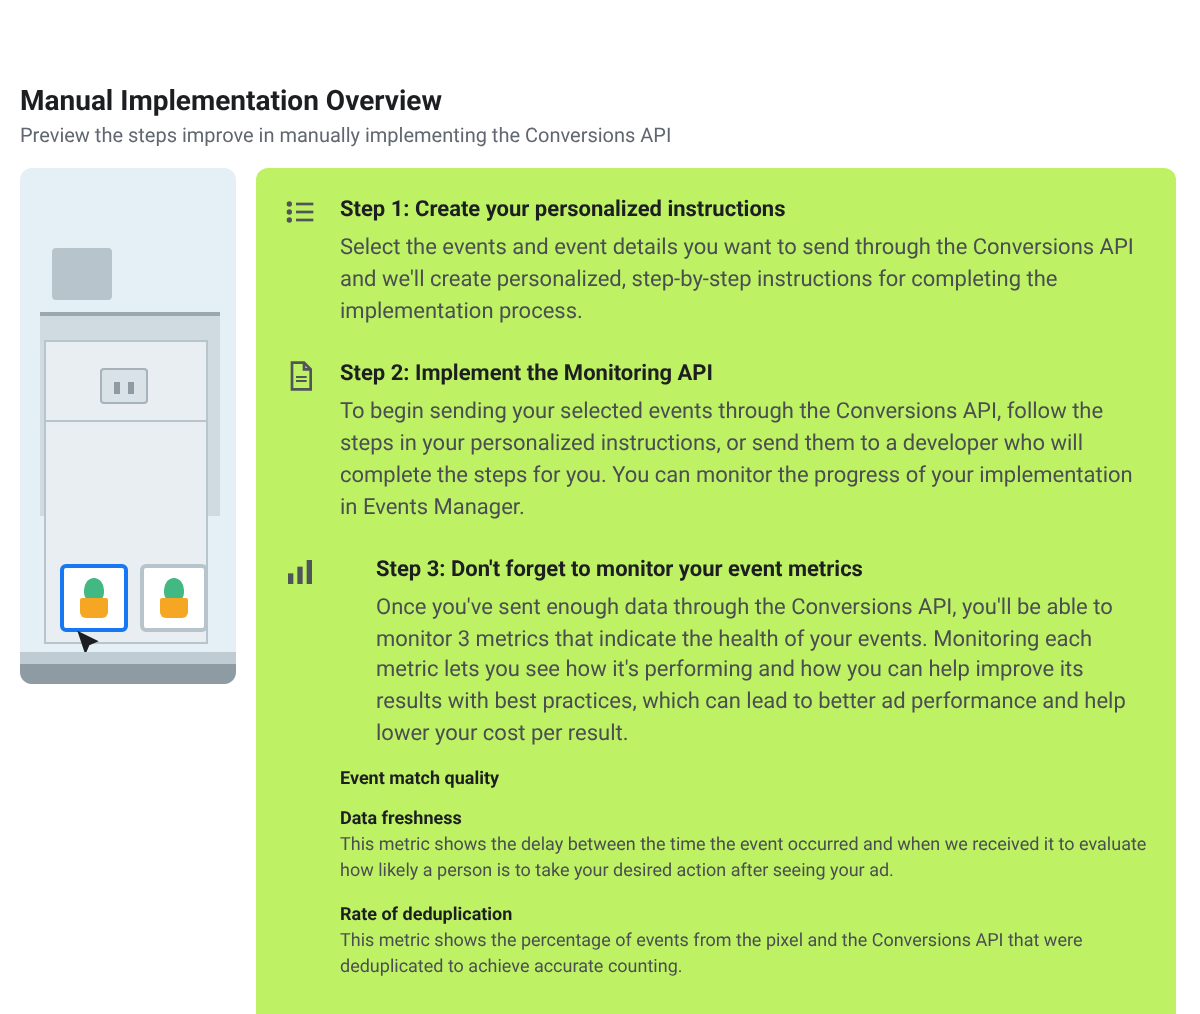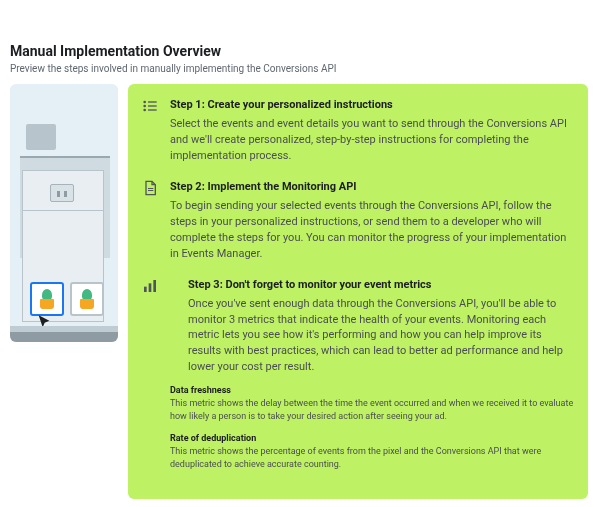--- a/index.html
+++ b/index.html
@@ -258,21 +258,21 @@
       color: #1877f2;
       text-decoration: none;
     }
   </style>
 </head>
 <body>
 
 <div class="page-wrapper">
   <div class="header-area">
     <div class="page-title">Manual Implementation Overview</div>
-    <div class="page-subtitle">Preview the steps involved in manually implementing the Conversions API</div>
+    <div class="page-subtitle">Preview the steps improve in manually implementing the Conversions API</div>
   </div>
 
   <div class="content-wrap">
     <div class="illustration-col">
       <div class="illustration-box">
         <div class="illus-box-top"></div>
         <div class="illus-shelf"></div>
         <div class="illus-shelf-back"></div>
         <div class="illus-cabinet"></div>
         <div class="illus-cabinet-line"></div>
@@ -343,20 +343,21 @@
               <rect x="17" y="3" width="4" height="18"></rect>
             </svg>
         </div>
         <div class="step-text-col">
           <div class="step-title">Step 3: Don't forget to monitor your event metrics</div>
           <div class="step-desc">Once you've sent enough data through the Conversions API, you'll be able to monitor 3 metrics that indicate the health of your events. Monitoring each metric lets you see how it's performing and how you can help improve its results with best practices, which can lead to better ad performance and help lower your cost per result.</div>
         </div>
       </div>
 
       <div class="metric-block">
+        <div class="metric-title">Event match quality</div>
       </div>
 
       <div class="metric-block">
         <div class="metric-title">Data freshness</div>
         <div class="metric-desc">This metric shows the delay between the time the event occurred and when we received it to evaluate how likely a person is to take your desired action after seeing your ad.</div>
       </div>
 
       <div class="metric-block">
         <div class="metric-title">Rate of deduplication</div>
         <div class="metric-desc">This metric shows the percentage of events from the pixel and the Conversions API that were deduplicated to achieve accurate counting.</div>

